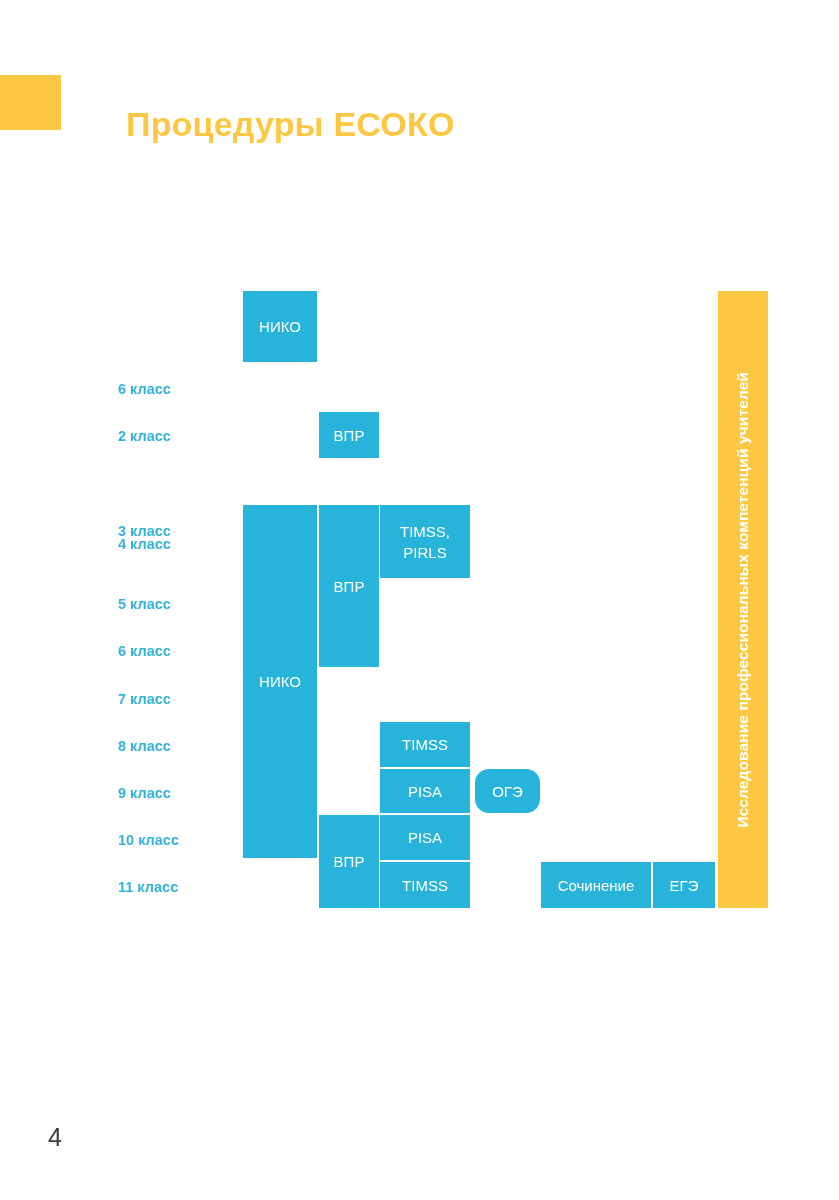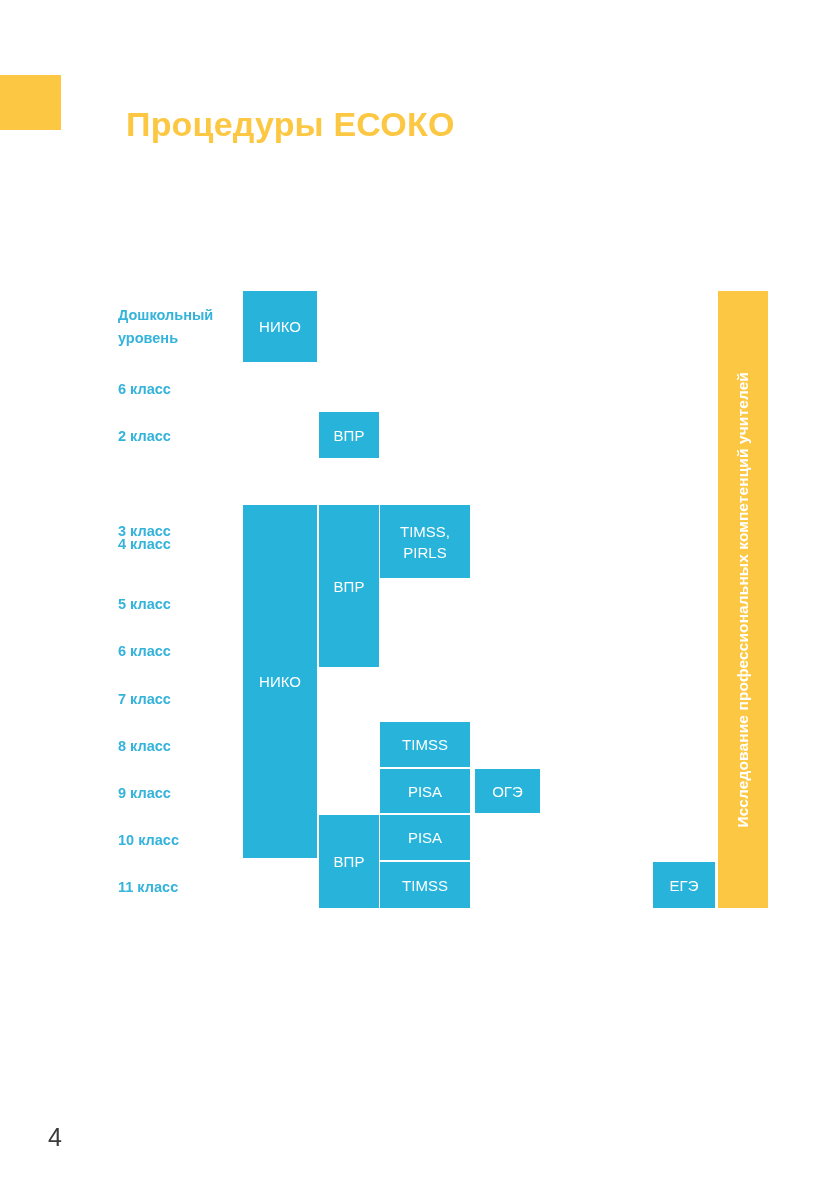--- a/index.html
+++ b/index.html
@@ -112,22 +112,20 @@
   }
 </style>
 </head>
 <body>
 
 <div id="header-accent-square"></div>
 <h1 id="page-title">Процедуры ЕСОКО</h1>
 
 <div id="diagram">
 
-  <div class="row-label" style="top:304px;">Дошкольный
-уровень</div>
   <div class="row-label" style="top:378px;">6 класс</div>
   <div class="row-label" style="top:425px;">2 класс</div>
   <div class="row-label" style="top:472px;margin-top:48px;">3 класс</div>
   <div class="row-label" style="top:533px;">4 класс</div>
   <div class="row-label" style="top:593px;">5 класс</div>
   <div class="row-label" style="top:640px;">6 класс</div>
   <div class="row-label" style="top:688px;">7 класс</div>
   <div class="row-label" style="top:735px;">8 класс</div>
   <div class="row-label" style="top:782px;">9 класс</div>
   <div class="row-label" style="top:829px;">10 класс</div>
@@ -141,28 +139,29 @@
 
   <div class="block" style="left:319px; top:505px; width:60px;  height:162px;">ВПР</div>
 
   <div class="block" style="left:380px; top:505px; width:90px;  height:73px; white-space:pre-line;">TIMSS,
 PIRLS</div>
 
   <div class="block" style="left:380px; top:722px; width:90px;  height:45px;">TIMSS</div>
 
   <div class="block" style="left:380px; top:769px; width:90px;  height:44px;">PISA</div>
 
-  <div class="block" style="left:475px; top:769px; width:65px;  height:44px;">ОГЭ</div>
+  <div class="block" style="left:475px; top:769px; width:65px;  height:44px;border-radius:14px;">ОГЭ</div>
 
   <div class="block" style="left:380px; top:815px; width:90px;  height:45px;">PISA</div>
 
   <div class="block" style="left:319px; top:815px; width:60px;  height:93px;">ВПР</div>
 
   <div class="block" style="left:380px; top:862px; width:90px;  height:46px;">TIMSS</div>
 
+  <div class="block" style="left:541px; top:862px; width:110px; height:46px;">Сочинение</div>
 
   <div class="block" style="left:653px; top:862px; width:62px;  height:46px;">ЕГЭ</div>
 
   <div id="teacher-bar">
     <span id="teacher-bar-label">Исследование профессиональных компетенций учителей</span>
   </div>
 
 </div>
 
 <div id="page-number">4</div>

